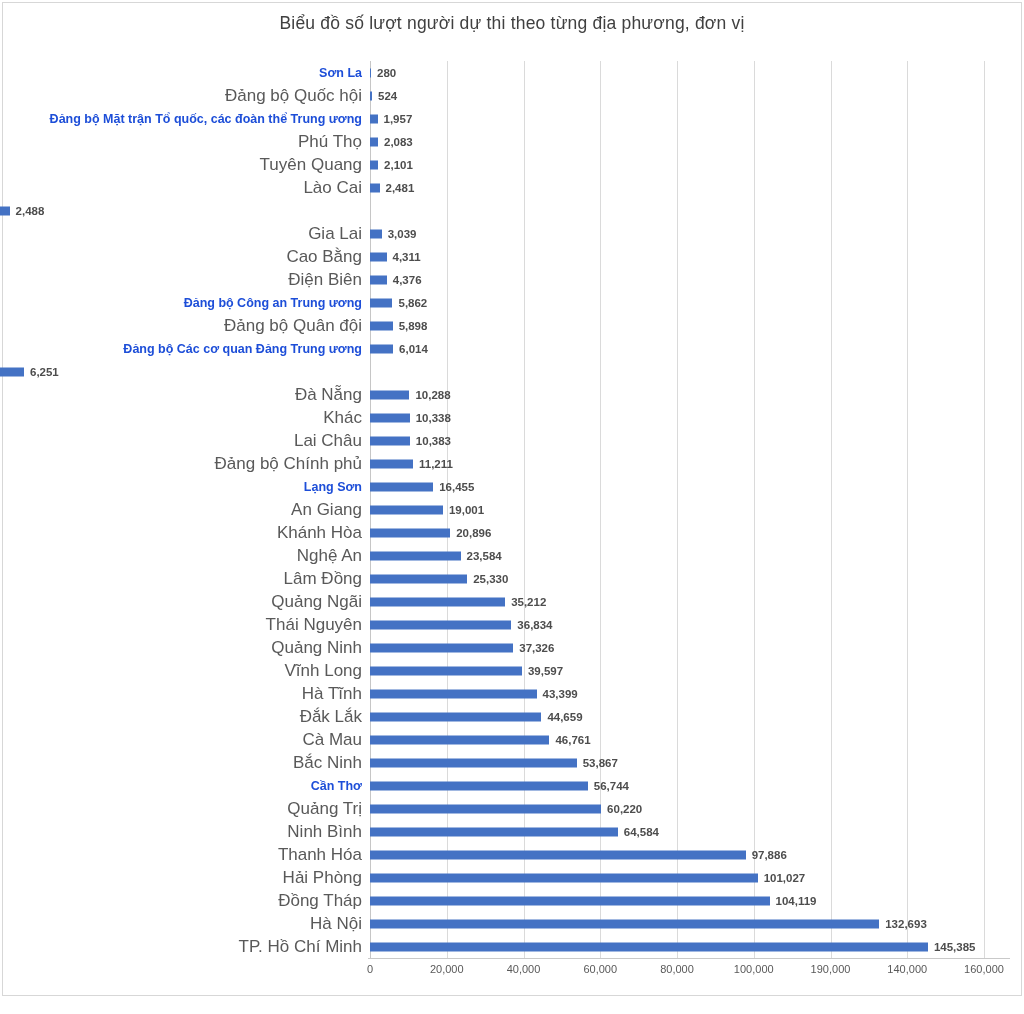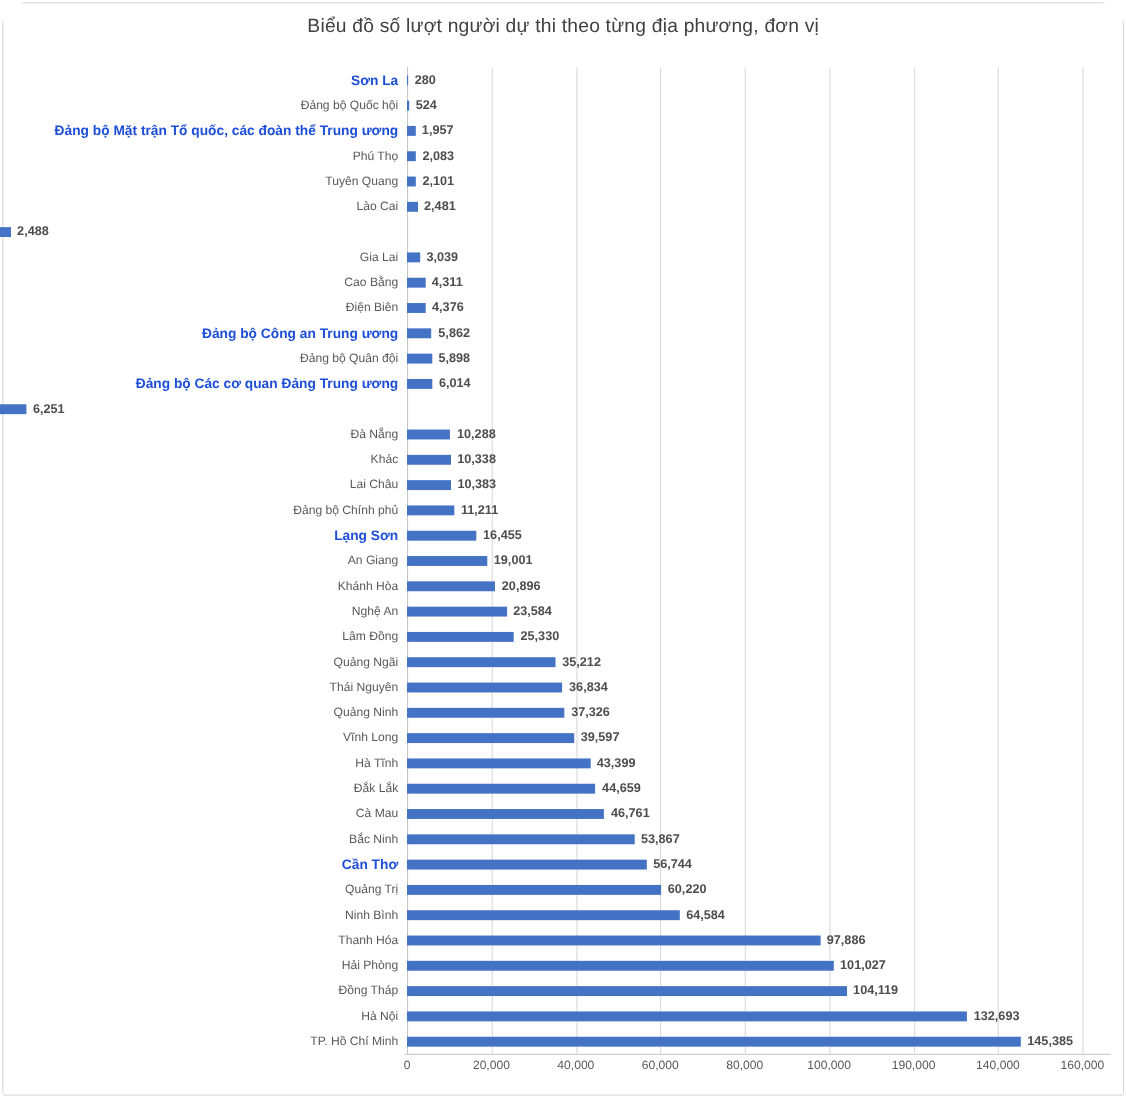--- a/index.html
+++ b/index.html
@@ -2,21 +2,20 @@
 <html><head>
 <meta charset="utf-8">
 <style>
   html,body{margin:0;padding:0;background:#fff;}
   #stage{
     position:relative;
     width:1024px;height:1014px;
     background:#fff;
     font-family:"Liberation Sans", sans-serif;
     overflow:hidden;
-    border-radius:32px;
   }
   .frame-border{
     position:absolute;left:2px;top:2px;width:1018px;height:992px;
     border:1px solid #d7d7d7;background:#fff;pointer-events:none;
   }
   .chart-title{
     position:absolute;left:0;top:13px;width:1024px;
     text-align:center;font-size:17.5px;color:#404040;letter-spacing:.2px;
   }
   #grid{
@@ -29,21 +28,21 @@
   .axis-bottom{
     position:absolute;left:368px;top:958px;width:642px;height:1px;background:#c9c9c9;
   }
   #rows{
     position:absolute;left:0;top:61px;width:1024px;height:897px;
     display:flex;flex-direction:column;
   }
   .row{flex:1 1 0;display:flex;align-items:center;min-height:0;}
   .cat{
     flex:0 0 370px;box-sizing:border-box;padding-right:8px;
-    text-align:right;font-size:11px;color:#595959;white-space:nowrap;overflow:visible;
+    text-align:right;font-size:17px;color:#595959;white-space:nowrap;overflow:visible;
   }
   .cat.bold{font-weight:700;font-size:12.5px;color:#1d4ed8;}
   .barwrap{position:relative;flex:1 1 auto;height:100%;font-weight:bold;}
   .bar{
     position:absolute;left:0;top:50%;transform:translateY(-50%);
     height:9px;
   }
   .val{
     position:absolute;top:50%;transform:translateY(-50%);
     font-size:11.5px;color:#4d4d4d;white-space:nowrap;

